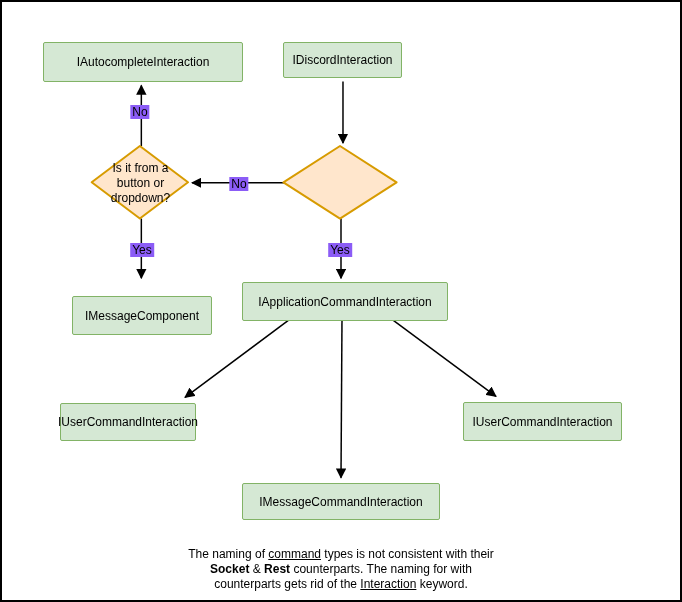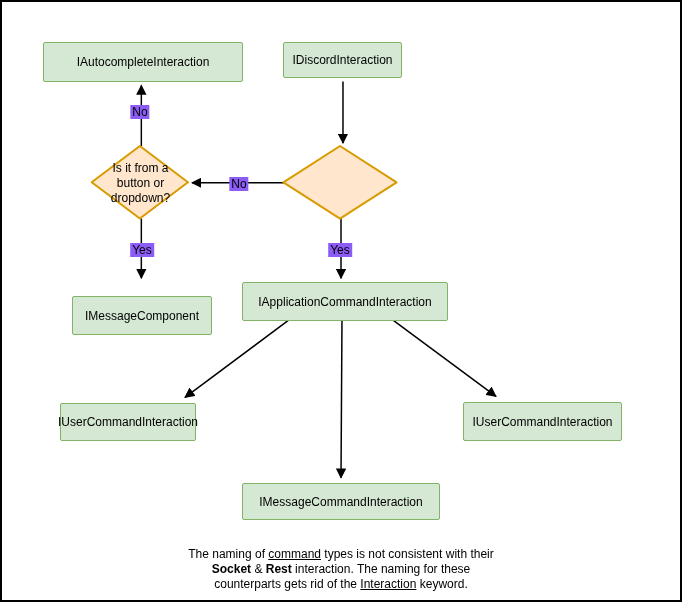--- a/index.html
+++ b/index.html
@@ -88,17 +88,17 @@
 button or
 dropdown?</div>
 
   <div class="edge-label" style="left:138px;top:110px">No</div>
   <div class="edge-label" style="left:237px;top:182px">No</div>
   <div class="edge-label" style="left:140px;top:248px">Yes</div>
   <div class="edge-label" style="left:338px;top:248px">Yes</div>
 
   <div class="caption">
     <div><span>The naming of </span><span class="u">command</span><span> types is not consistent with their</span></div>
-    <div><span class="b">Socket</span><span> &amp; </span><span class="b">Rest</span><span> interaction. The naming for these</span></div>
+    <div><span class="b">Socket</span><span> &amp; </span><span class="b">Rest</span><span> counterparts. The naming for with</span></div>
     <div><span>counterparts gets rid of the </span><span class="u">Interaction</span><span> keyword.</span></div>
   </div>
 
 </div>
 
 </body></html>

